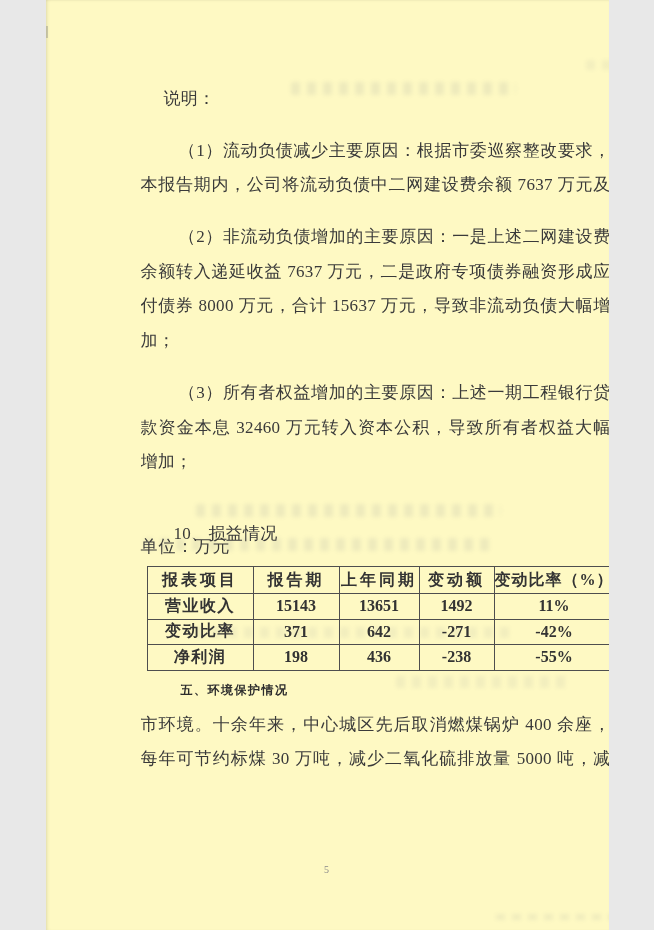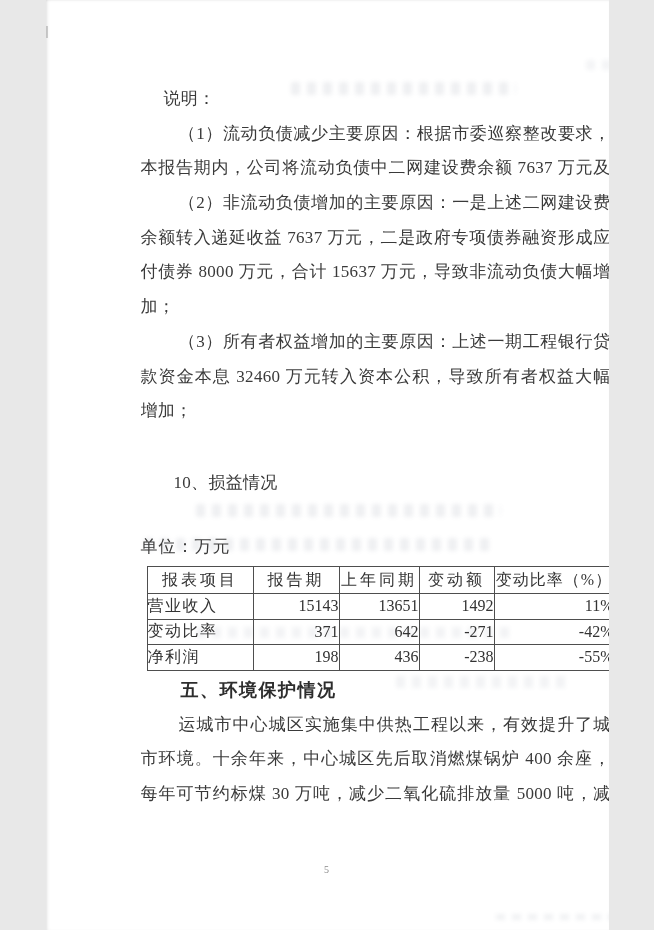--- a/index.html
+++ b/index.html
@@ -1,21 +1,21 @@
 <!DOCTYPE html>
 <html><head>
 <meta charset="utf-8">
 <style>
   html,body { margin:0; padding:0; background:#e8e8e8; }
   .page {
     position: relative;
     width: 563px;
     height: 930px;
     margin: 0 auto;
-    background: #ffffff;
+    background: #fef9c3;
     font-family: "Liberation Serif", serif;
     color: #3a3a3a;
     overflow: hidden;
     box-shadow: inset 3px 0 4px -3px rgba(0,0,0,0.18), inset 0 2px 3px -2px rgba(0,0,0,0.10);
   }
   
   .flow1 {
     position: absolute;
     left: 95px; top: 82px;
     width: 470px;
@@ -32,26 +32,26 @@
     letter-spacing: 0.3px;
   }
   .ln {
     text-align: justify;
     text-align-last: justify;
     height: 34.7px;
     overflow: hidden;
   }
   .ln.last { text-align-last: left; }
   .note-ln { text-indent: 23px; text-align-last: left; }
-  .ind-para { text-indent: 38px; }
+  .ind-para { text-indent: 38px; margin-top: 17px; }
   .sec-ln { text-indent: 33px; text-align-last: left; margin-top: 37px; }
   .heading-bold {
     font-family: "Liberation Sans", sans-serif;
     font-weight: 700;
-    font-size: 18px;
+    font-size: 12px;
     color: #2d2d2d;
     text-indent: 40px;
     letter-spacing: 1.5px;
     text-align-last: left;
   }
   .unit-line {
     position: absolute;
     left: 95px; top: 532px;
     width: 458px;
     height: 30px;
@@ -66,29 +66,29 @@
     left: 101px; top: 566px;
     width: 467px;
     border-collapse: collapse;
     table-layout: fixed;
     font-size: 16px;
     color: #333;
   }
   table.fin th, table.fin td {
     border: 1px solid #4e4e4e;
     padding: 0;
-    font-weight: normal;
+    font-weight: bold;
     overflow: hidden;
     white-space: nowrap;
   }
   table.fin th { height: 26px; text-align: center; letter-spacing: 3px; }
   table.fin th.pct { letter-spacing: 1px; }
   table.fin td { height: 24.6px; }
-  td.lbl { text-align: left; padding-left: 8px; letter-spacing: 1.5px; }
-  td.num { text-align: right; padding-right: 8px; }
+  td.lbl { text-align: center; padding-left: 8px; letter-spacing: 1.5px; }
+  td.num { text-align: center; padding-right: 8px; }
   .c1 { width: 106px; } .c2 { width: 86px; } .c3 { width: 80px; }
   .c4 { width: 75px; } .c5 { width: 120px; }
   
   .pagenum {
     position: absolute;
     left: 0; right: 0; top: 864px;
     text-align: center;
     font-size: 10px;
     color: #8a8a8a;
     letter-spacing: 1px;
@@ -197,20 +197,19 @@
         <td class="num">198</td>
         <td class="num">436</td>
         <td class="num">-238</td>
         <td class="num">-55%</td>
       </tr>
     </tbody>
   </table>
 
   <div class="flow2">
     <div class="ln heading-bold">五、环境保护情况</div>
-    <div class="ln ind-para">运城市中心城区实施集中供热工程以来，有效提升了城</div>
     <div class="ln">市环境。十余年来，中心城区先后取消燃煤锅炉 400 余座，</div>
     <div class="ln">每年可节约标煤 30 万吨，减少二氧化硫排放量 5000 吨，减</div>
   </div>
 
   <div class="pagenum">5</div>
 
 </div>
 
 </body></html>

